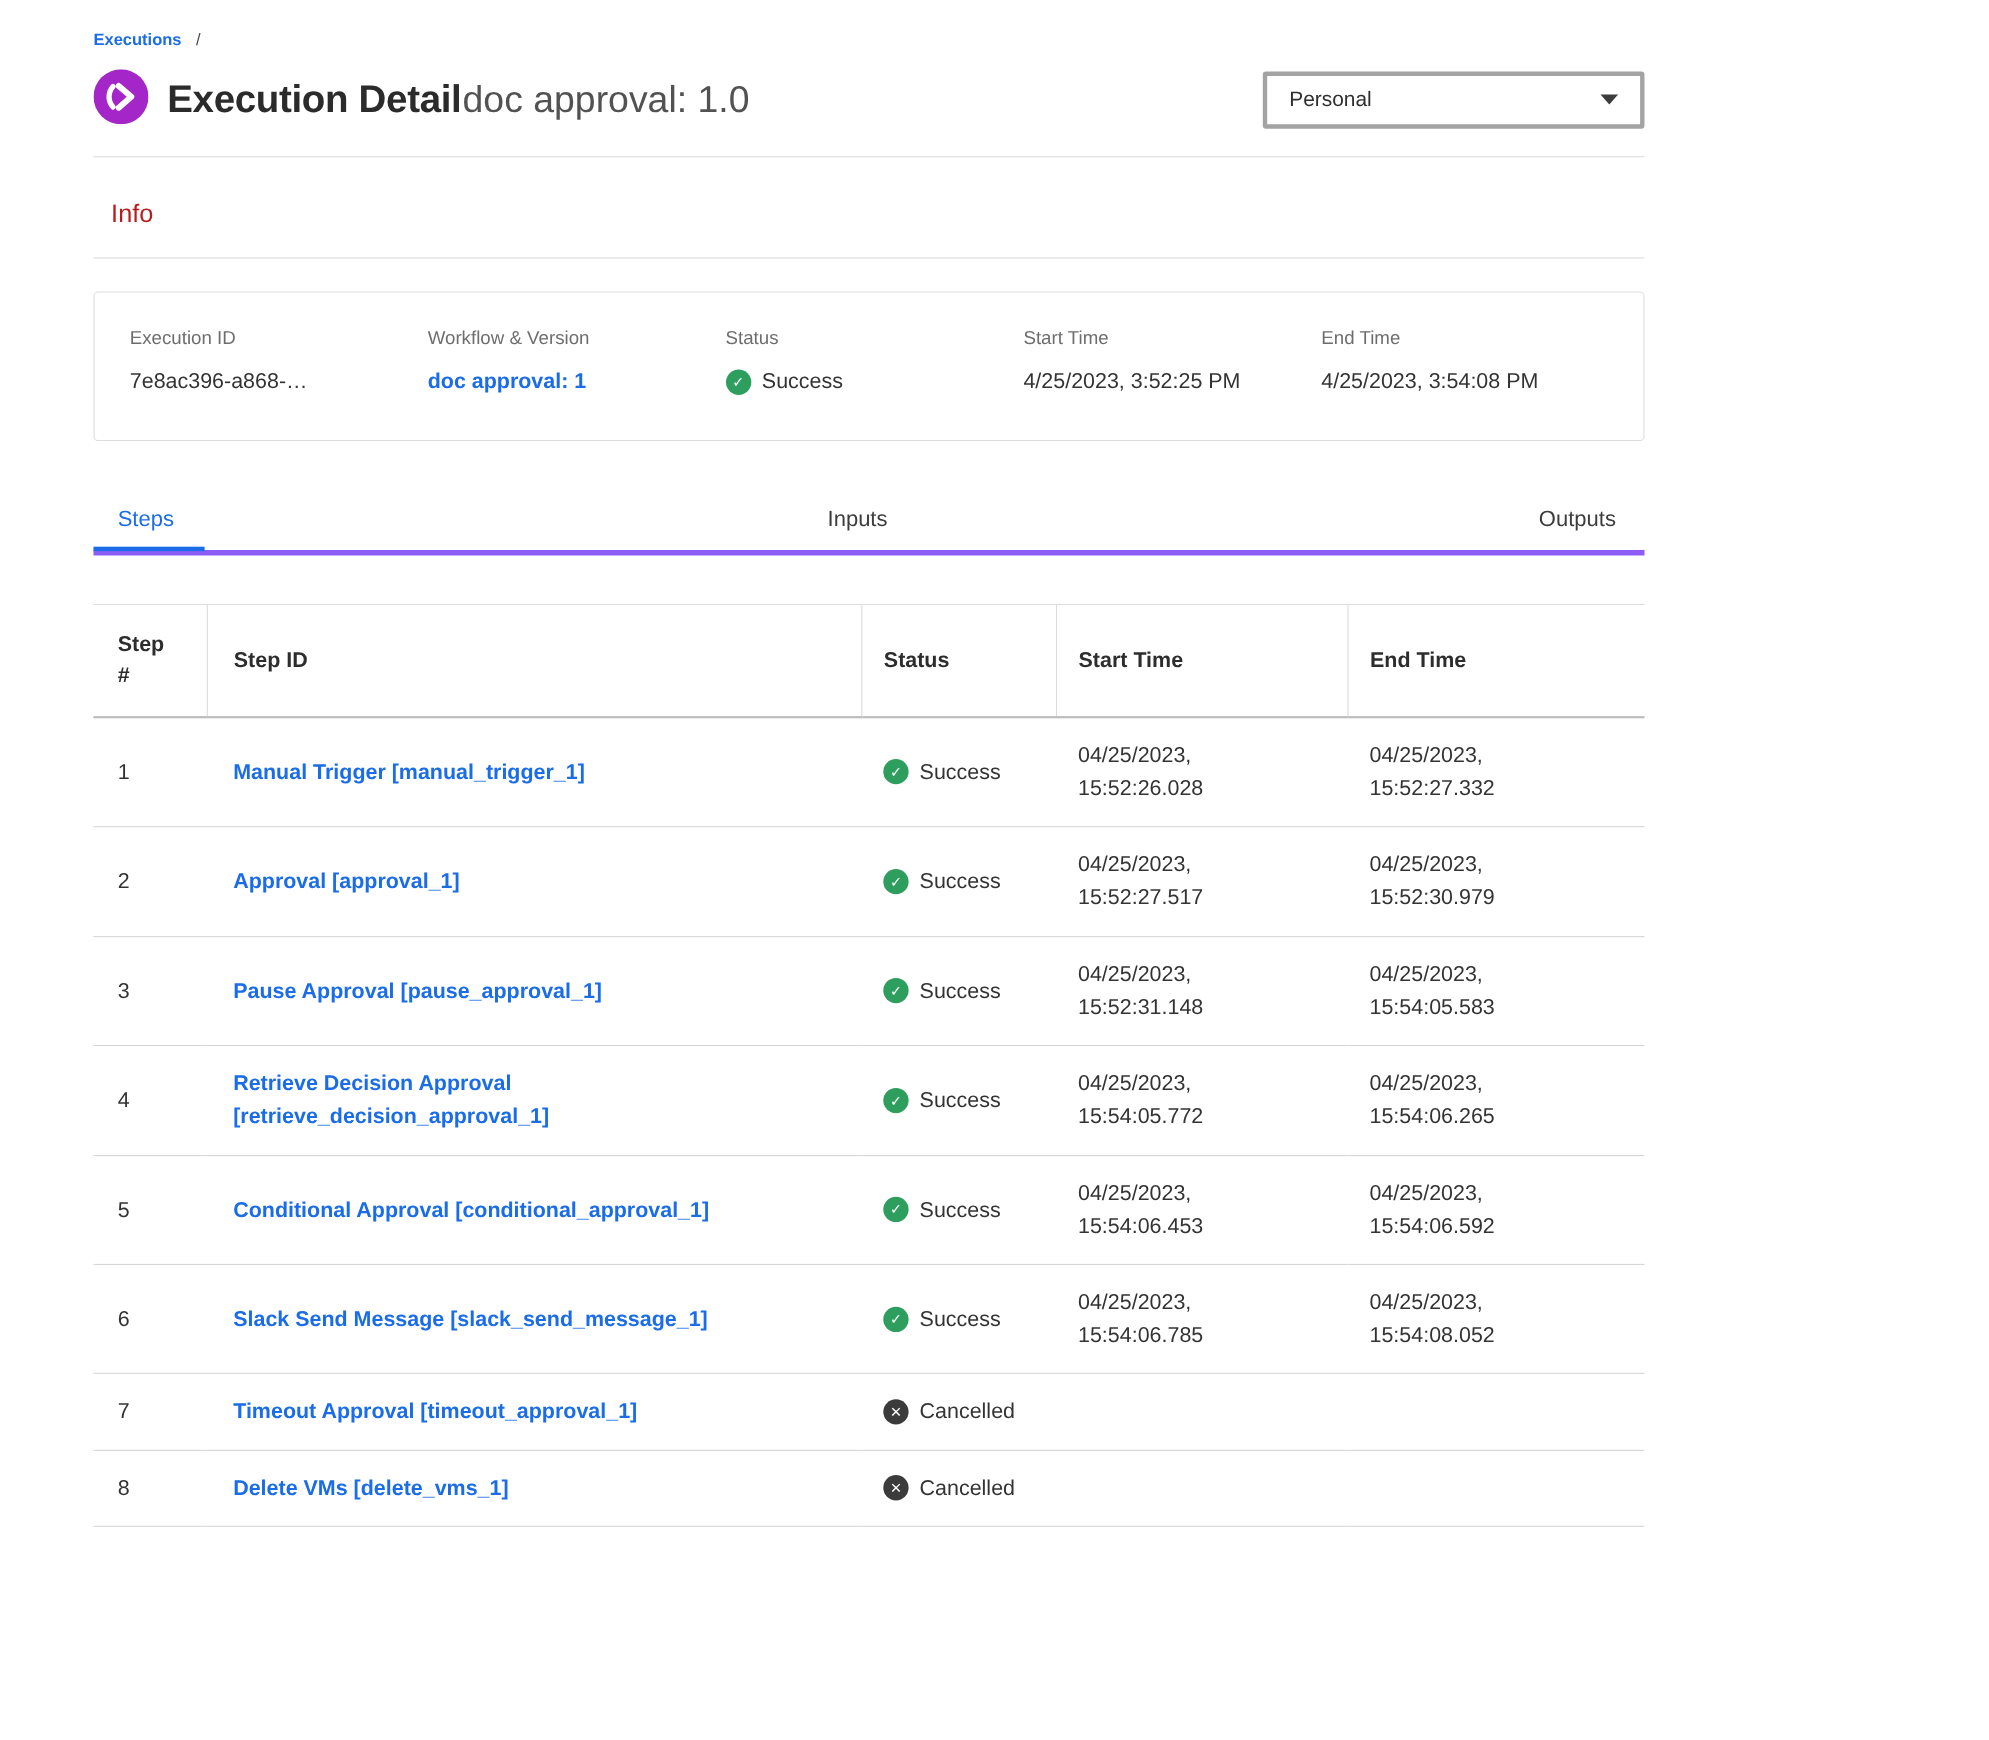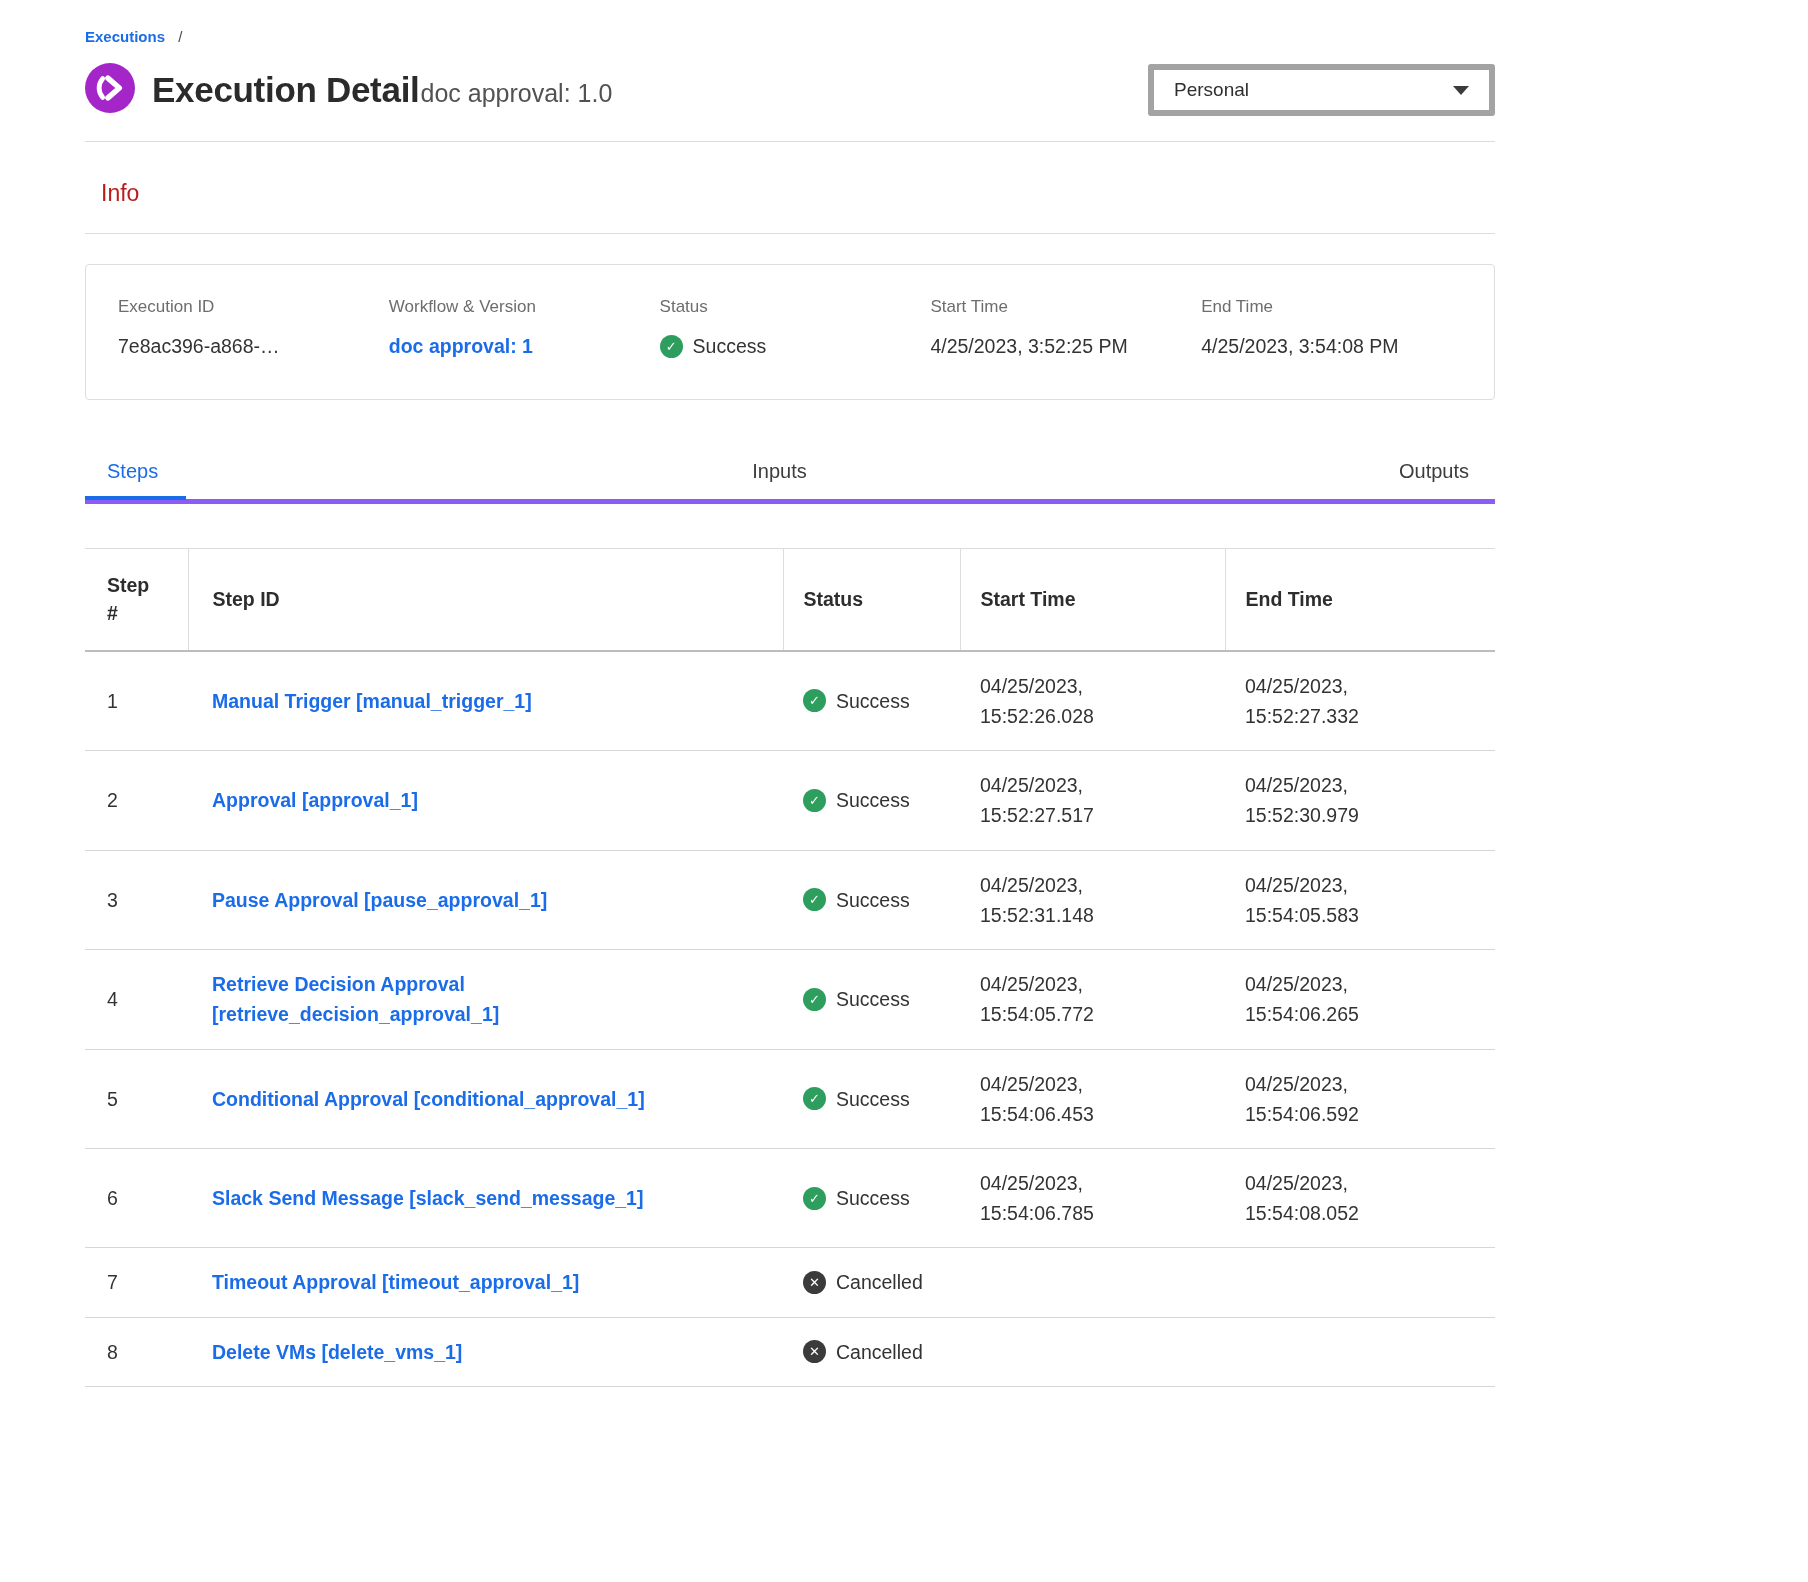--- a/index.html
+++ b/index.html
@@ -15,24 +15,24 @@
   .breadcrumb { font-size: 15px; margin-bottom: 18px; }
   .breadcrumb a { color: var(--accent-blue, #1a6ce8); text-decoration: none; font-weight: 600; cursor: pointer; }
   .breadcrumb .sep { color: #4a4a4a; margin-left: 9px; }
 
   
   .title-row { display: flex; align-items: center; gap: 17px; }
   .logo { width: 50px; height: 50px; flex: none; }
   .logo-circle { fill: var(--brand-purple, #a426c8); }
   .title-text { display: flex; align-items: baseline; gap: 1px; }
   .title { font-size: 35px; font-weight: 600; color: #2b2b2b; letter-spacing: -0.3px; }
-  .subtitle { font-size: 25px; font-weight: 300; color: #525252; }
+  .subtitle { font-size: 34px; font-weight: 300; color: #525252; }
   .dropdown {
     margin-left: auto; width: 347px; height: 52px;
-    border: 6px solid #a3a3a3; border-radius: 3px; background: #fff;
+    border: 4px solid #a3a3a3; border-radius: 3px; background: #fff;
     display: flex; align-items: center; padding: 0 20px;
     font-size: 19px; color: #2f2f2f; cursor: pointer;
   }
   .chev {
     margin-left: auto; width: 0; height: 0;
     border-left: 8px solid transparent; border-right: 8px solid transparent;
     border-top: 9px solid #3c3c3c;
   }
 
   .rule { border: none; border-top: 1px solid #dcdcdc; }

